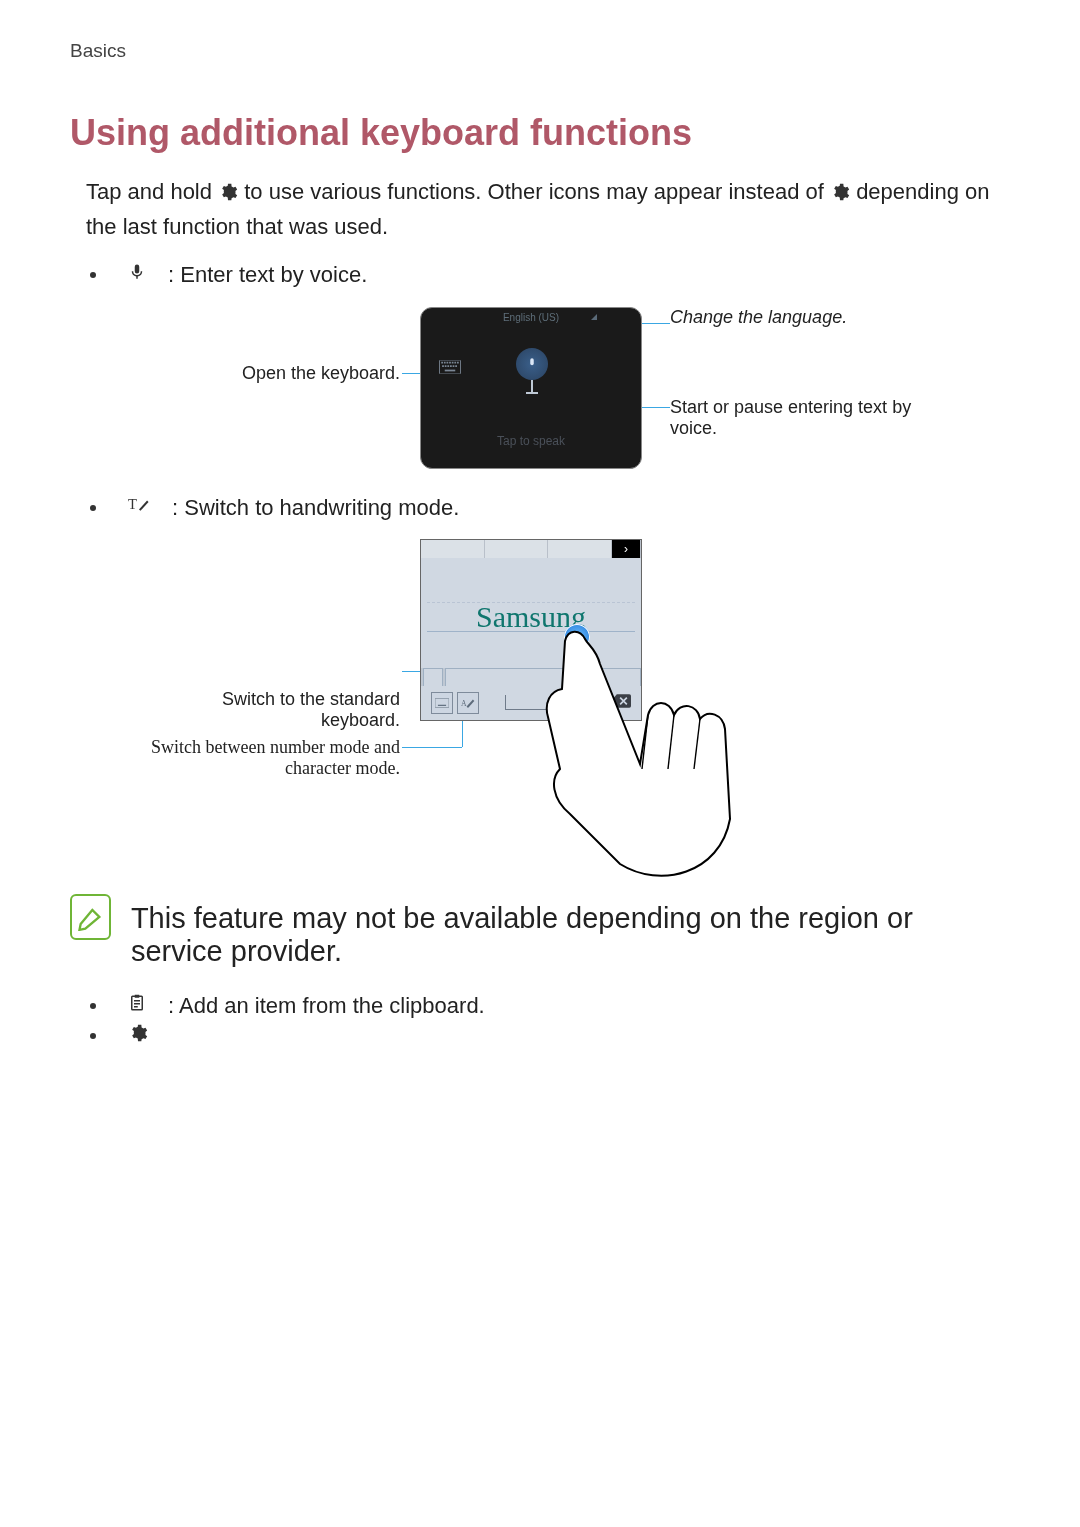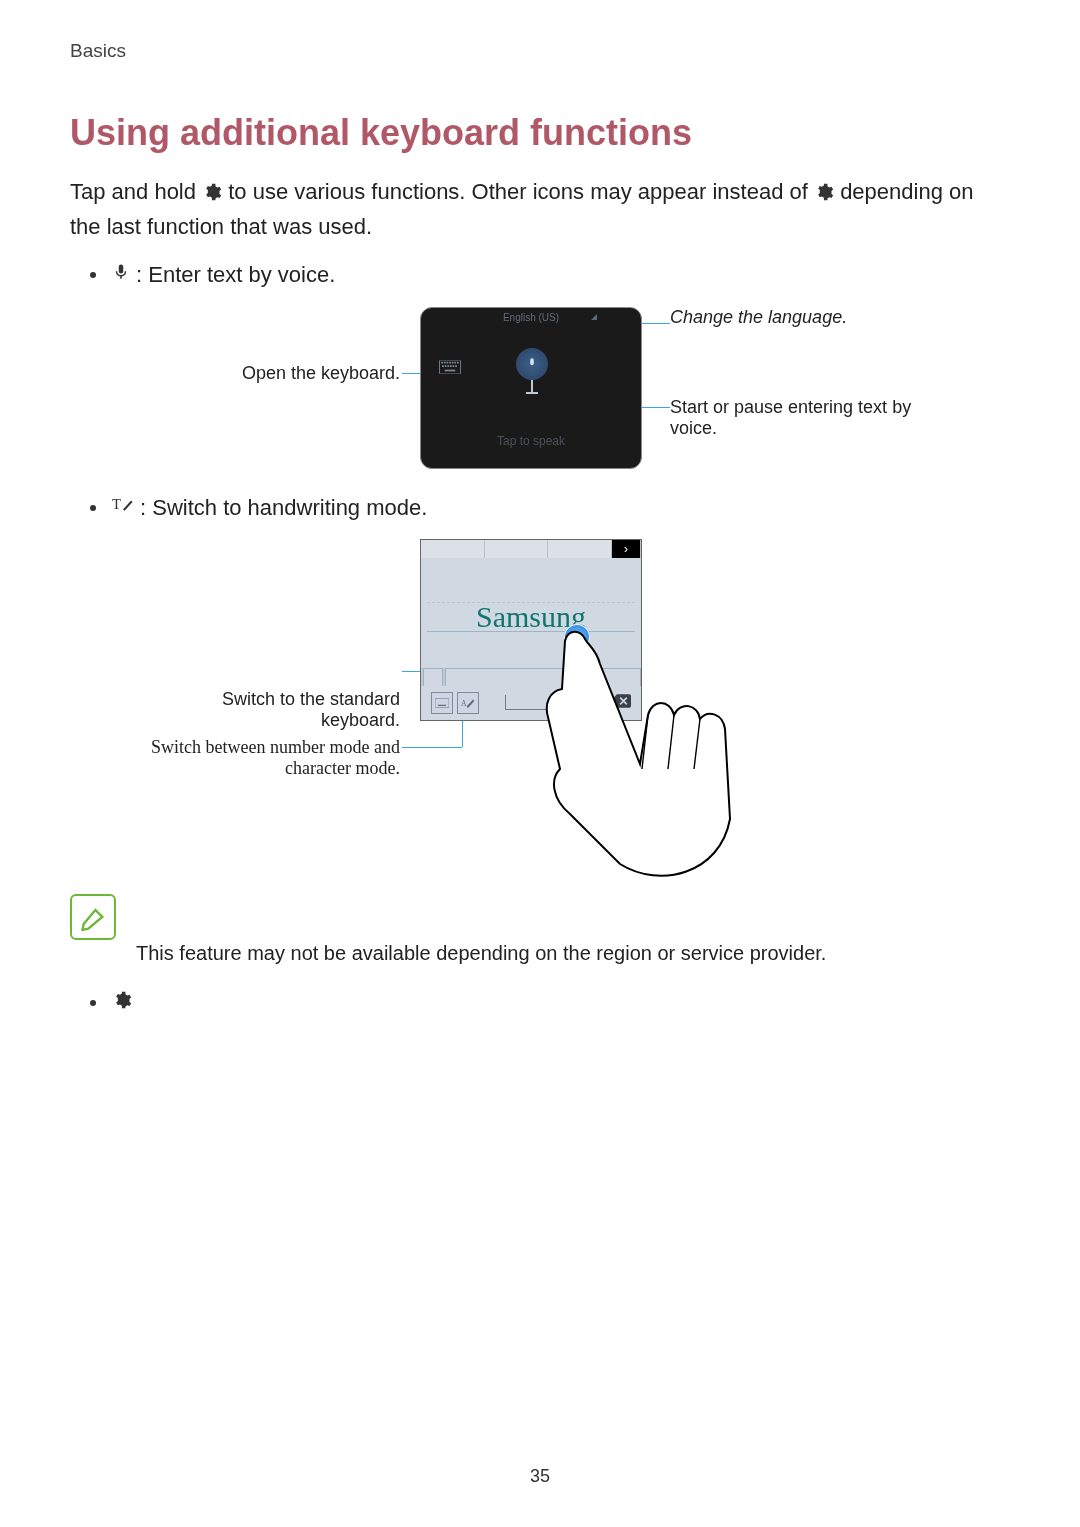--- a/index.html
+++ b/index.html
@@ -23,37 +23,37 @@
   }
   h1 {
     color: #b05868;
     font-size: 36px;
     font-weight: 700;
     margin: 0 0 22px 0;
   }
   p.intro {
     font-size: 22px;
     line-height: 1.45;
-    margin: 0 0 18px 0;
+    margin: 0 0 18px 16px;
   }
   .inline-icon {
     display: inline-block;
     vertical-align: -3px;
   }
   ul.feature-list {
     list-style: none;
     padding: 0;
     margin: 0 0 10px 20px;
   }
   ul.feature-list li {
     font-size: 22px;
     margin: 4px 0;
     display: flex;
     align-items: center;
-    gap: 6px;
+    gap: 22px;
   }
   .bullet {
     width: 6px; height: 6px; background:#333; border-radius:50%;
     display:inline-block; margin-right:10px;
   }
 
   
   .diagram-wrap {
     position: relative;
     width: 830px;
@@ -198,21 +198,21 @@
 
   
   .note-row{
     display:flex; align-items:flex-start; gap:20px;
     margin: 25px 0 25px 0;
   }
   .note-icon{
     width:42px; height:42px; border:2px solid #6fb536; border-radius:6px;
     display:flex; align-items:center; justify-content:center;
   }
-  .note-text{ font-size:20px; padding-top:8px;margin-top:40px; }
+  .note-text{ font-size:29px; padding-top:8px; }
 
   .page-num{
     position:absolute; bottom:40px; left:0; right:0;
     text-align:center; font-size:18px; color:#333;
   }
 </style>
 </head>
 <body>
 
 <div class="page">
@@ -384,21 +384,33 @@
           <path fill="none" stroke="#6fb536" stroke-width="2" d="M4 18 L14 6 L20 12 L8 22 L3 23 L4 18 Z"></path>
         </svg>
     </div>
     <div class="note-text">This feature may not be available depending on the region or service provider.</div>
   </div>
 
   <ul class="feature-list">
     <li>
       <span class="bullet"></span>
       <span class="inline-icon">
+        <svg width="18" height="20" viewBox="0 0 24 24">
+            <rect x="5" y="3" width="14" height="18" rx="1" fill="none" stroke="#333" stroke-width="2"></rect>
+            <rect x="9" y="1" width="6" height="4" fill="#333"></rect>
+            <line x1="8" y1="9" x2="16" y2="9" stroke="#333" stroke-width="2"></line>
+            <line x1="8" y1="13" x2="16" y2="13" stroke="#333" stroke-width="2"></line>
+            <line x1="8" y1="17" x2="13" y2="17" stroke="#333" stroke-width="2"></line>
+          </svg>
+      </span>
+      <span> : Add an item from the clipboard.</span>
+    </li>
+    <li>
+      <span class="bullet"></span>
+      <span class="inline-icon">
         <svg width="20" height="20" viewBox="0 0 24 24">
             <path fill="#333" d="M12 8a4 4 0 1 0 0 8 4 4 0 0 0 0-8zm9 4a7.9 7.9 0 0 0-.1-1.3l2.1-1.6-2-3.4-2.5 1a8 8 0 0 0-2.2-1.3L16 2h-4l-.3 2.4a8 8 0 0 0-2.2 1.3l-2.5-1-2 3.4 2.1 1.6A8 8 0 0 0 7 12c0 .4 0 .9.1 1.3l-2.1 1.6 2 3.4 2.5-1a8 8 0 0 0 2.2 1.3L12 22h4l.3-2.4a8 8 0 0 0 2.2-1.3l2.5 1 2-3.4-2.1-1.6c.1-.4.1-.9.1-1.3z"></path>
           </svg>
       </span>
     </li>
   </ul>
 
-  <div class="page-num">35</div>
 </div>
 
 </body></html>

